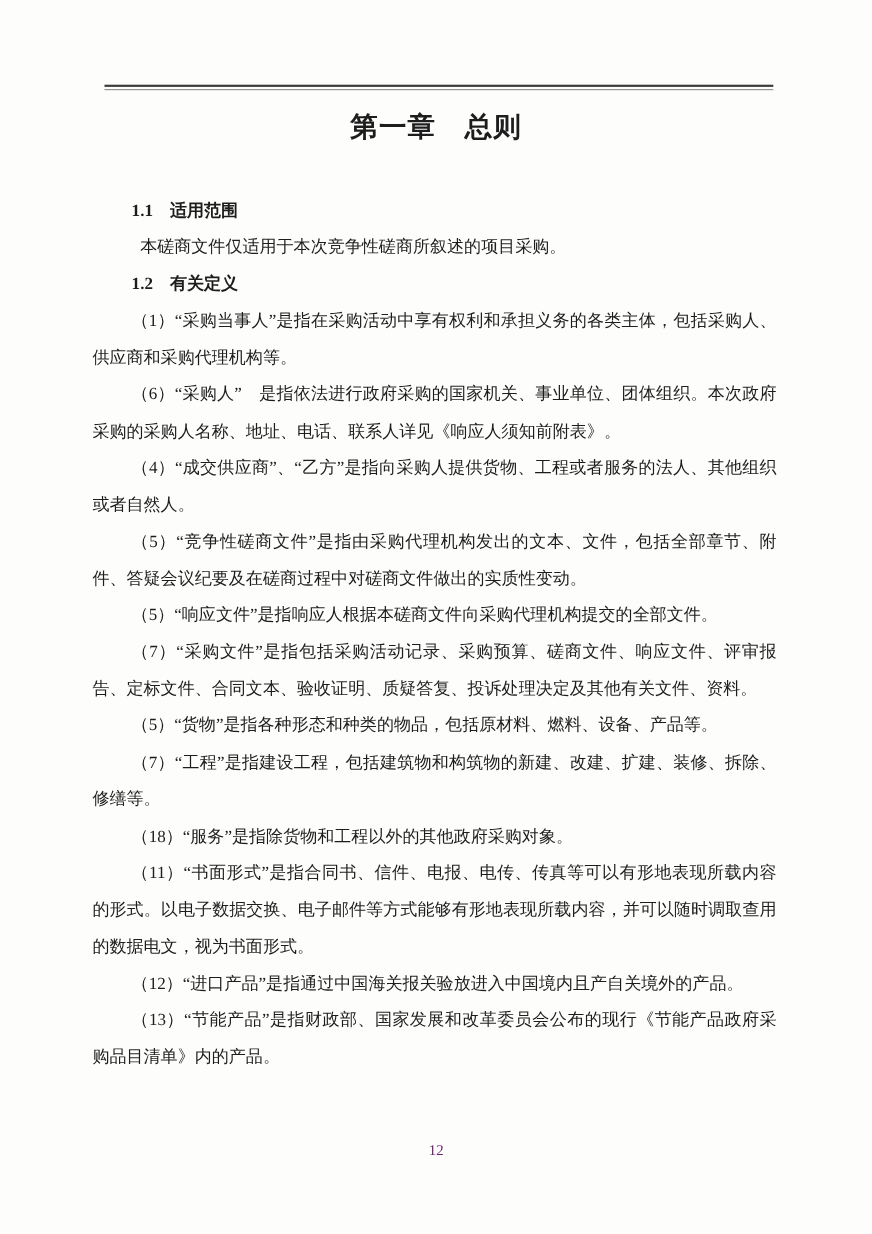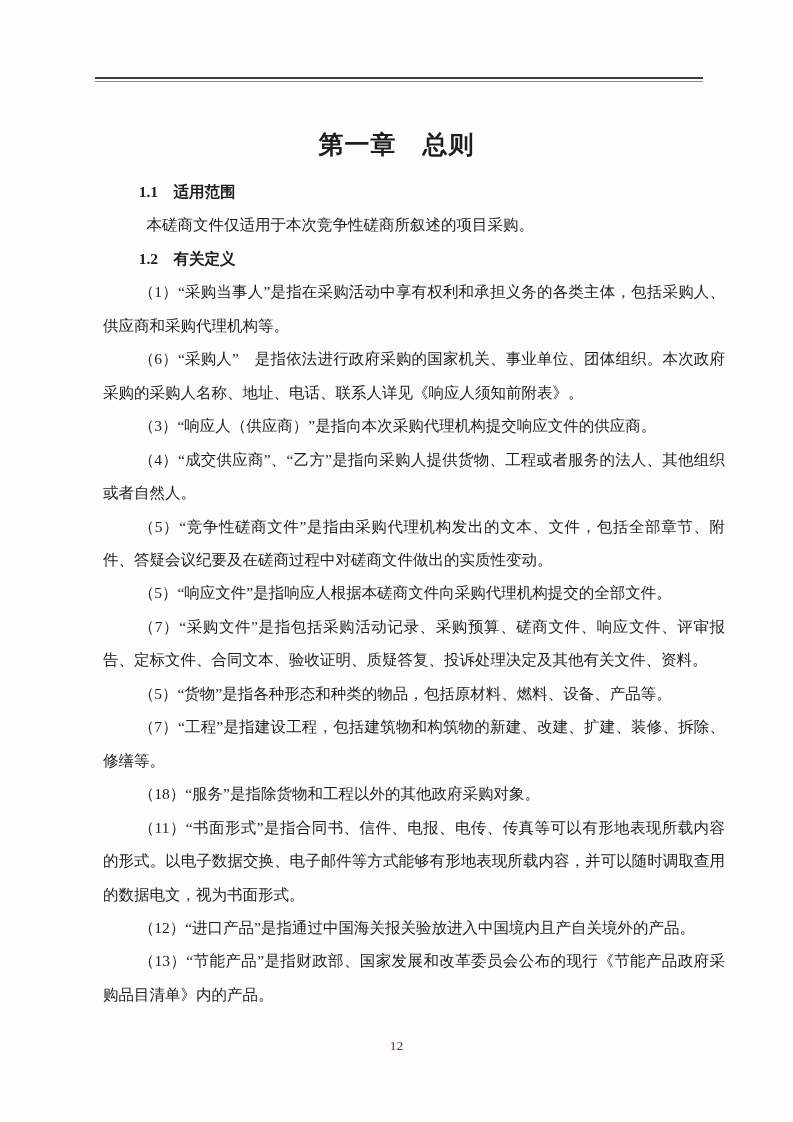--- a/index.html
+++ b/index.html
@@ -34,32 +34,30 @@
   .chapter-title {
     position: absolute;
     top: 99px;
     left: 0;
     width: 100%;
     text-align: center;
     font-size: 25px;
     font-weight: 700;
     letter-spacing: 1px;
     white-space: pre-wrap;
-    margin-top: 29px;
   }
   .content {
     position: absolute;
     left: 84px;
     top: 175px;
     width: 622px;
     font-size: 15.5px;
     line-height: 33.45px;
     text-align: justify;
     text-justify: inter-ideograph;
-    margin-left: 19px;
   }
   .content p {
     margin: 0;
     padding: 0;
     text-indent: 2.3em;
     white-space: pre-wrap;
   }
   .content p.heading {
     font-weight: 700;
   }
@@ -87,21 +85,20 @@
   </div>
 
   <div class="chapter-title">第一章　总则</div>
 
   <div class="content">
     <p class="heading">1.1　适用范围</p>
     <p class="plain">本磋商文件仅适用于本次竞争性磋商所叙述的项目采购。</p>
     <p class="heading">1.2　有关定义</p>
     <p class="item">（1）“采购当事人”是指在采购活动中享有权利和承担义务的各类主体，包括采购人、供应商和采购代理机构等。</p>
     <p class="item">（6）“采购人”　是指依法进行政府采购的国家机关、事业单位、团体组织。本次政府采购的采购人名称、地址、电话、联系人详见《响应人须知前附表》。</p>
-    <p class="item">（3）“响应人（供应商）”是指向本次采购代理机构提交响应文件的供应商。</p>
     <p class="item">（4）“成交供应商”、“乙方”是指向采购人提供货物、工程或者服务的法人、其他组织或者自然人。</p>
     <p class="item">（5）“竞争性磋商文件”是指由采购代理机构发出的文本、文件，包括全部章节、附件、答疑会议纪要及在磋商过程中对磋商文件做出的实质性变动。</p>
     <p class="item">（5）“响应文件”是指响应人根据本磋商文件向采购代理机构提交的全部文件。</p>
     <p class="item">（7）“采购文件”是指包括采购活动记录、采购预算、磋商文件、响应文件、评审报告、定标文件、合同文本、验收证明、质疑答复、投诉处理决定及其他有关文件、资料。</p>
     <p class="item">（5）“货物”是指各种形态和种类的物品，包括原材料、燃料、设备、产品等。</p>
     <p class="item">（7）“工程”是指建设工程，包括建筑物和构筑物的新建、改建、扩建、装修、拆除、修缮等。</p>
     <p class="item">（18）“服务”是指除货物和工程以外的其他政府采购对象。</p>
     <p class="item">（11）“书面形式”是指合同书、信件、电报、电传、传真等可以有形地表现所载内容的形式。以电子数据交换、电子邮件等方式能够有形地表现所载内容，并可以随时调取查用的数据电文，视为书面形式。</p>
     <p class="item">（12）“进口产品”是指通过中国海关报关验放进入中国境内且产自关境外的产品。</p>
     <p class="item">（13）“节能产品”是指财政部、国家发展和改革委员会公布的现行《节能产品政府采购品目清单》内的产品。</p>

